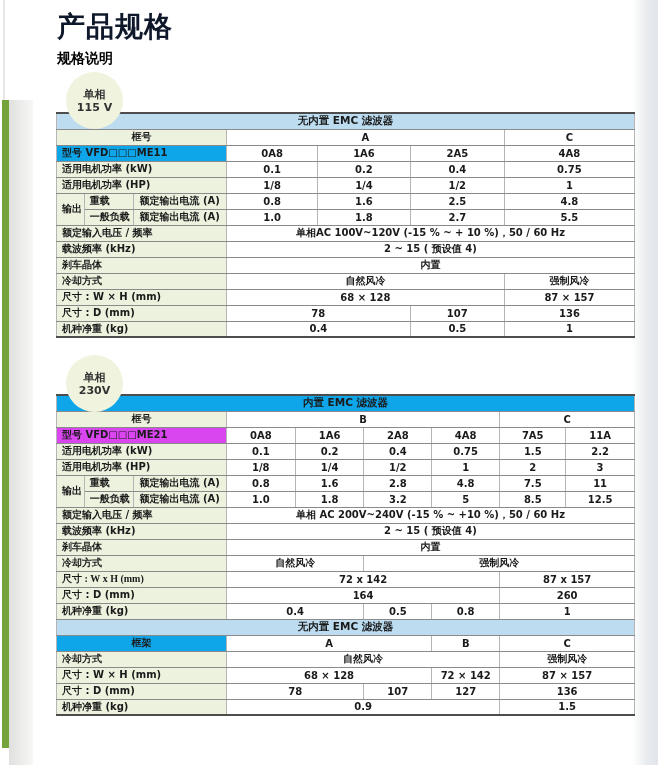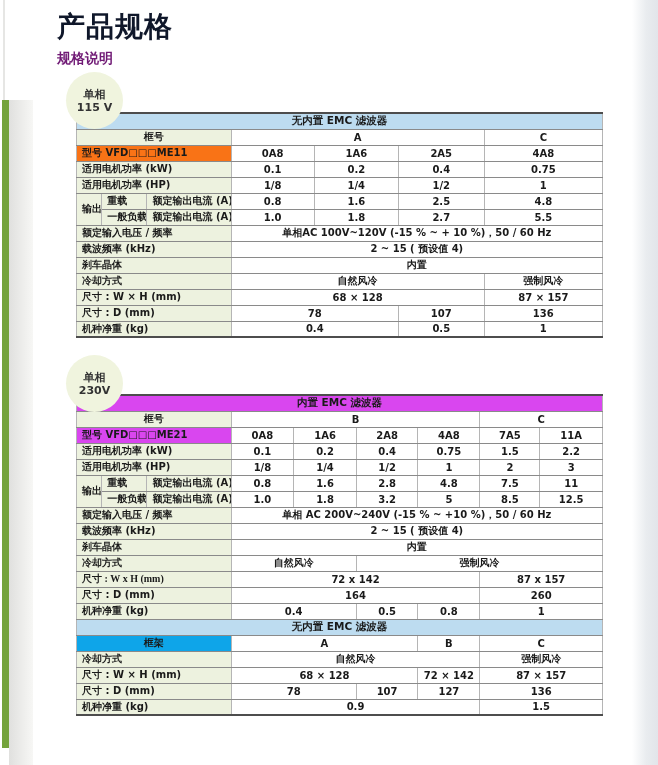--- a/index.html
+++ b/index.html
@@ -20,21 +20,21 @@
 
   
   .badge { position: absolute; width: 57px; height: 57px; border-radius: 50%;
            background: #f0f4de; z-index: 3; display: flex; flex-direction: column;
            justify-content: center; align-items: center; color: #333; }
   .badge .b1, .badge .b2 { font-size: 11px; font-weight: bold; line-height: 13px; }
   #badge-115 { left: 66px; top: 72px; }
   #badge-230 { left: 66px; top: 355px; }
 
   
-  .spec-table-wrap { position: absolute; left: 76px; width: 527px; z-index: 1; }
+  .spec-table-wrap { position: absolute; left: 56px; width: 579px; z-index: 1; }
   #table-115v { top: 112px; }
   #table-230v { top: 394px; }
   table { width: 100%; border-collapse: collapse; table-layout: fixed;
           border-top: 2px solid #4d4d4d; border-bottom: 2px solid #4d4d4d; }
   td, th { height: 16px; font-size: 10px; font-weight: bold; color: #1a1a1a;
            border-top: 1px solid #8a8a8a; border-bottom: 1px solid #8a8a8a;
            border-left: 1px solid #b5b5b5; border-right: 1px solid #b5b5b5;
            overflow: hidden; white-space: nowrap; }
   td.header { background: #bddcf0; text-align: center; font-size: 10.5px;
               border-left: 1px solid #b5b5b5; border-right: 1px solid #b5b5b5; }
@@ -44,21 +44,21 @@
 </style>
 </head>
 <body>
 
 <div class="edge-left-line"></div>
 <div class="strip-green" style="background: rgb(116, 163, 60);"></div>
 <div class="strip-gray"></div>
 <div class="edge-right"></div>
 
 <h1 class="page-title" style="color: #0f172a;">产品规格</h1>
-<h2 class="page-subtitle" style="color: #701a75;">规格说明</h2>
+<h2 class="page-subtitle" style="color: #000000;">规格说明</h2>
 
 <div class="badge" id="badge-115" style="background: rgb(240, 244, 222);">
   <span class="b1">单相</span>
   <span class="b2">115 V</span>
 </div>
 <div class="badge" id="badge-230" style="background: rgb(240, 244, 222);">
   <span class="b1">单相</span>
   <span class="b2">230V</span>
 </div>
 
@@ -76,21 +76,21 @@
       <tbody>
         <tr>
           <td class="header" colspan="7" style="background: rgb(189, 220, 240);">无内置 EMC 滤波器</td>
         </tr>
         <tr>
           <td class="label center" colspan="3" style="background: rgb(237, 242, 223);">框号</td>
           <td class="data" colspan="3">A</td>
           <td class="data" colspan="1">C</td>
         </tr>
         <tr>
-          <td class="label" colspan="3" style="background: #f97316;">型号 VFD□□□ME11</td>
+          <td class="label" colspan="3" style="background: #0ea5e9;">型号 VFD□□□ME11</td>
           <td class="data">0A8</td>
           <td class="data">1A6</td>
           <td class="data">2A5</td>
           <td class="data">4A8</td>
         </tr>
         <tr>
           <td class="label" colspan="3" style="background: rgb(237, 242, 223);">适用电机功率 (kW)</td>
           <td class="data">0.1</td>
           <td class="data">0.2</td>
           <td class="data">0.4</td>
@@ -165,21 +165,21 @@
         <col style="width: 16%;">
         <col style="width: 11.9%;">
         <col style="width: 11.9%;">
         <col style="width: 11.7%;">
         <col style="width: 11.8%;">
         <col style="width: 11.4%;">
         <col style="width: 11.9%;">
       </colgroup>
       <tbody>
         <tr>
-          <td class="header" colspan="9" style="background: #d946ef;">内置 EMC 滤波器</td>
+          <td class="header" colspan="9" style="background: #0ea5e9;">内置 EMC 滤波器</td>
         </tr>
         <tr>
           <td class="label center" colspan="3" style="background: rgb(237, 242, 223);">框号</td>
           <td class="data" colspan="4">B</td>
           <td class="data" colspan="2">C</td>
         </tr>
         <tr>
           <td class="label" colspan="3" style="background: #d946ef;">型号 VFD□□□ME21</td>
           <td class="data">0A8</td>
           <td class="data">1A6</td>

